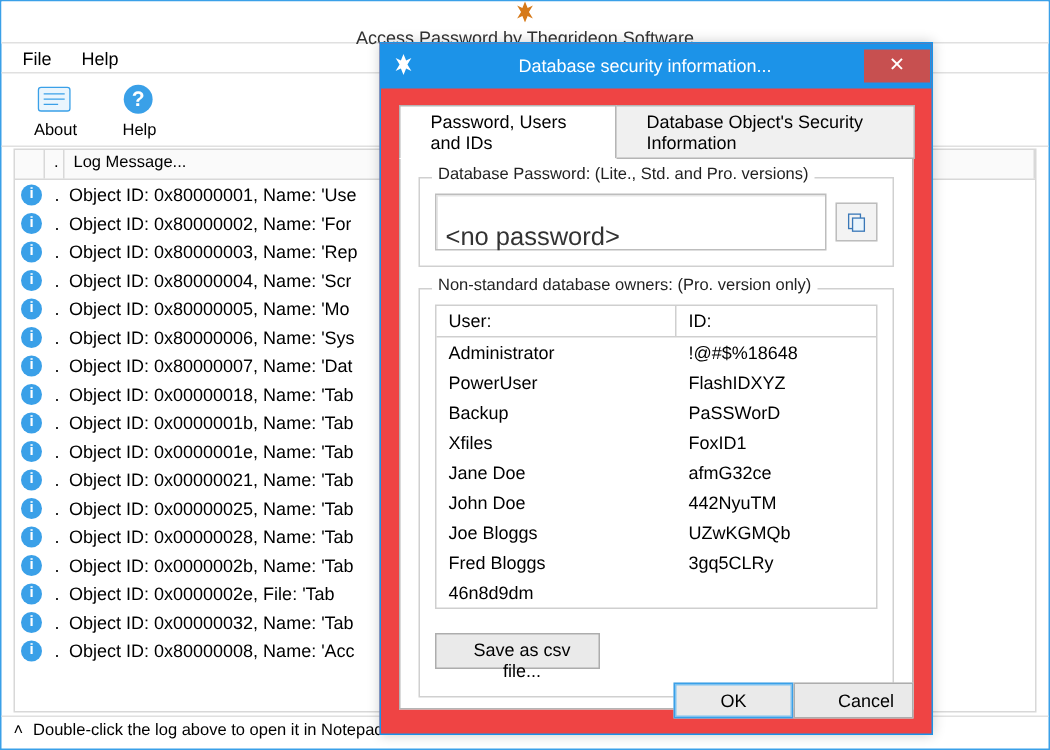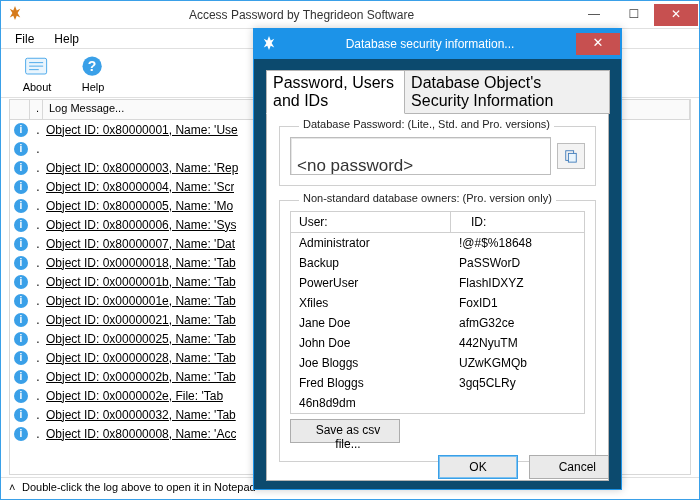--- a/index.html
+++ b/index.html
@@ -18,20 +18,21 @@
     position: absolute; inset: 0;
     border: 1px solid #3aa0e8;
     background: #fff;
   }
   .titlebar {
     height: 28px;
     background: #fff;
     display: flex;
     align-items: center;
     border-bottom: 1px solid #e0e0e0;
+    flex-direction: column;
   }
   .titlebar .tb-icon { width: 28px; text-align: center; color: #d08030; font-size: 14px; }
   .titlebar .tb-title { flex: 1; text-align: center; font-size: 12px; color: #333; }
   .wbtn { width: 40px; height: 22px; text-align: center; line-height: 20px; font-size: 12px; color: #444; }
   .wbtn.close { background: #c75050; color: #fff; width: 44px; margin-right:1px; margin-top:1px;}
   .menubar { height: 20px; display: flex; gap: 4px; padding: 2px 6px; border-bottom: 1px solid #e0e0e0; }
   .menubar span { padding: 1px 8px; }
   .toolbar {
     display: flex; gap: 24px; padding: 4px 12px 4px 20px;
     border-bottom: 1px solid #e0e0e0;
@@ -44,82 +45,82 @@
     top: 98px; left: 8px; right: 8px; bottom: 24px;
     border: 1px solid #d8d8d8;
     overflow: hidden;
   }
   .loghdr { display:flex; height:20px; border-bottom:1px solid #d8d8d8; background:#fafafa; font-size:11px; }
   .loghdr div { border-right:1px solid #d8d8d8; padding:2px 6px; }
   .logrows { }
   .lrow { display:flex; align-items:center; height:19px; padding:0 4px; }
   .info-ico { width:14px; height:14px; border-radius:50%; background:#3aa0e8; color:#fff; font-size:10px; font-weight:bold; text-align:center; line-height:14px; margin-right:6px;}
   .lrow .dot { width:8px; text-align:center; margin-right:4px; }
-  .lrow .msg { white-space: nowrap; overflow:hidden;text-decoration:underline; }
+  .lrow .msg { white-space: nowrap; overflow:hidden; }
   .status { position:absolute; bottom:0; left:0; right:0; height:22px; padding:3px 8px; border-top:1px solid #e0e0e0; font-size:11px; }
   .status .caret { display:inline-block; width:10px; }
 
   
   .dialog {
     position: absolute;
     left: 253px; top: 28px;
     width: 369px; height: 462px;
     border: 1px solid #1c93e8;
-    background: #0c4a6e;
+    background: #ef4444;
     box-shadow: 0 0 8px rgba(0,0,0,0.2);
     z-index: 10;
   }
   .dlg-title {
     height: 30px; background: #1c93e8; color: #fff;
     display:flex; align-items:center;
   }
   .dlg-title .tb-icon { width: 30px; text-align:center; color:#fff; }
   .dlg-title .t { flex:1; text-align:center; font-size:12px; }
   .dlg-title .close { width:44px; height:22px; background:#c75050; color:#fff; text-align:center; line-height:20px; font-size:13px; margin-right:1px; margin-top:0px;}
   .dlg-body { padding: 10px 12px 10px 12px; }
   .tabs { position:relative; }
   .tabstrip { display:flex; position:relative; top:1px; }
   .tab {
     border:1px solid #b5b5b5; background:#f0f0f0;
-    padding:3px 6px; font-size:16px;
+    padding:3px 20px; font-size:12px;
     margin-right:-1px;
   }
   .tab.active { background:#fff; border-bottom:1px solid #fff; z-index:2; }
   .tabpage {
     border:1px solid #b5b5b5; background:#fff;
     padding:12px 12px 12px 12px;
     height: 368px;
   }
   .grp { border:1px solid #d0d0d0; padding:10px 10px 10px 10px; position:relative; margin-bottom:14px; }
-  .grp > .lbl { position:absolute; top:-9px; left:8px; background:#fff; padding:0 4px; font-size:11px; color:#222;margin-left:11px; }
+  .grp > .lbl { position:absolute; top:-9px; left:8px; background:#fff; padding:0 4px; font-size:11px; color:#222; }
   .pwrow { display:flex; gap:6px; align-items:center; }
   .pwfield {
     flex:1; border:1px solid #bdbdbd; background:#fff; height:24px;
     padding:18px 6px; font-size:17px; color:#333;
     box-shadow: inset 1px 1px 0 #e6e6e6;
   }
   .copybtn {
     width:28px; height:26px; border:1px solid #bdbdbd; background:#f3f3f3;
     display:flex; align-items:center; justify-content:center; font-size:13px;
   }
   .ownertbl { border:1px solid #cfcfcf; }
   .othdr, .otrow { display:flex; }
-  .othdr { border-bottom:1px solid #cfcfcf;gap:12px; }
+  .othdr { border-bottom:1px solid #cfcfcf; }
   .othdr div, .otrow div { padding:3px 8px; font-size:12px; }
   .c-user { width:160px; border-right:1px solid #cfcfcf; }
   .c-id  { flex:1; }
   .otrow .c-user { border-right:none; }
   .savebtn, .okbtn, .cxbtn {
     border:1px solid #adadad; background:#eaeaea;
     height:24px; padding:3px 12px; font-size:12px;
   }
-  .savebtn { margin-top:5px; width:110px; text-align:center;padding-left:18px;}
+  .savebtn { margin-top:16px; width:110px; text-align:center;padding-left:18px;}
   .dlg-foot {
     position:absolute; right:12px; bottom:10px;
-    display:flex; gap:11px;
+    display:flex; gap:0;
   }
   .okbtn { width:80px; border-color:#3aa0e8; box-shadow:0 0 0 1px #7ec2f0 inset;}
   .cxbtn { width:80px;text-align:right; }
 </style>
 </head>
 <body>
 
 <div class="main-window">
   <div class="titlebar">
     <div class="tb-icon">
@@ -169,20 +170,21 @@
     </div>
     <div class="logrows" id="logrows">
         <div class="lrow">
           <span class="info-ico">i</span>
           <span class="dot">.</span>
           <span class="msg">Object ID: 0x80000001, Name: 'Use</span>
         </div>
         <div class="lrow">
           <span class="info-ico">i</span>
           <span class="dot">.</span>
+          <span class="msg">Object ID: 0x80000002, Name: 'For</span>
         </div>
         <div class="lrow">
           <span class="info-ico">i</span>
           <span class="dot">.</span>
           <span class="msg">Object ID: 0x80000003, Name: 'Rep</span>
         </div>
         <div class="lrow">
           <span class="info-ico">i</span>
           <span class="dot">.</span>
           <span class="msg">Object ID: 0x80000004, Name: 'Scr</span>
@@ -297,26 +299,26 @@
             <div class="othdr">
               <div class="c-user">User:</div>
               <div class="c-id">ID:</div>
             </div>
             <div id="ownerrows">
                 <div class="otrow">
                   <div class="c-user">Administrator</div>
                   <div class="c-id">!@#$%18648</div>
                 </div>
                 <div class="otrow">
+                  <div class="c-user">PowerUser</div>
+                  <div class="c-id">FlashIDXYZ</div>
+                </div>
+                <div class="otrow">
                   <div class="c-user">Backup</div>
                   <div class="c-id">PaSSWorD</div>
-                </div>
-                <div class="otrow">
-                  <div class="c-user">PowerUser</div>
-                  <div class="c-id">FlashIDXYZ</div>
                 </div>
                 <div class="otrow">
                   <div class="c-user">Xfiles</div>
                   <div class="c-id">FoxID1</div>
                 </div>
                 <div class="otrow">
                   <div class="c-user">Jane Doe</div>
                   <div class="c-id">afmG32ce</div>
                 </div>
                 <div class="otrow">

